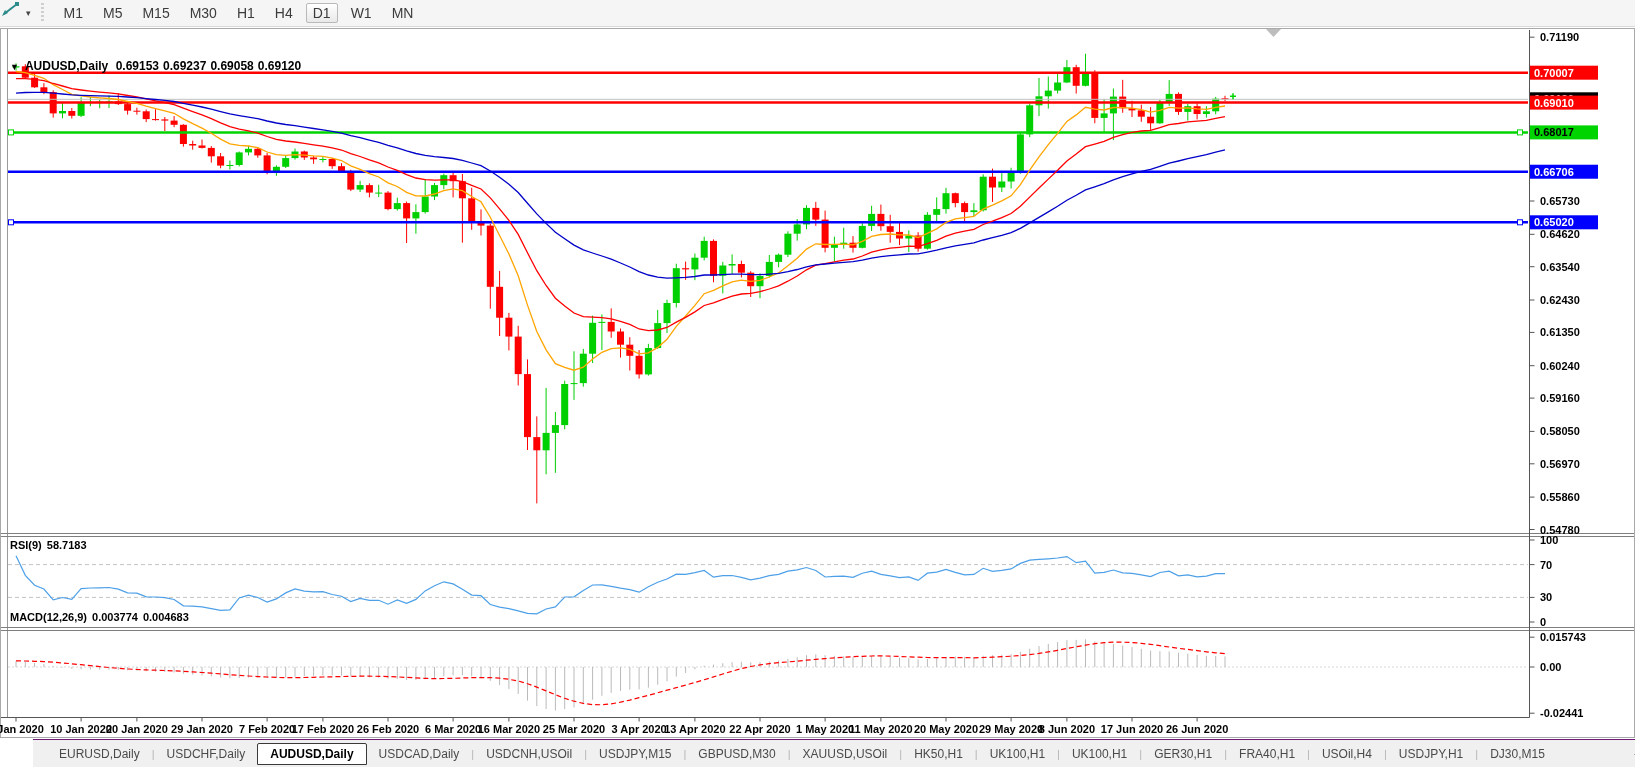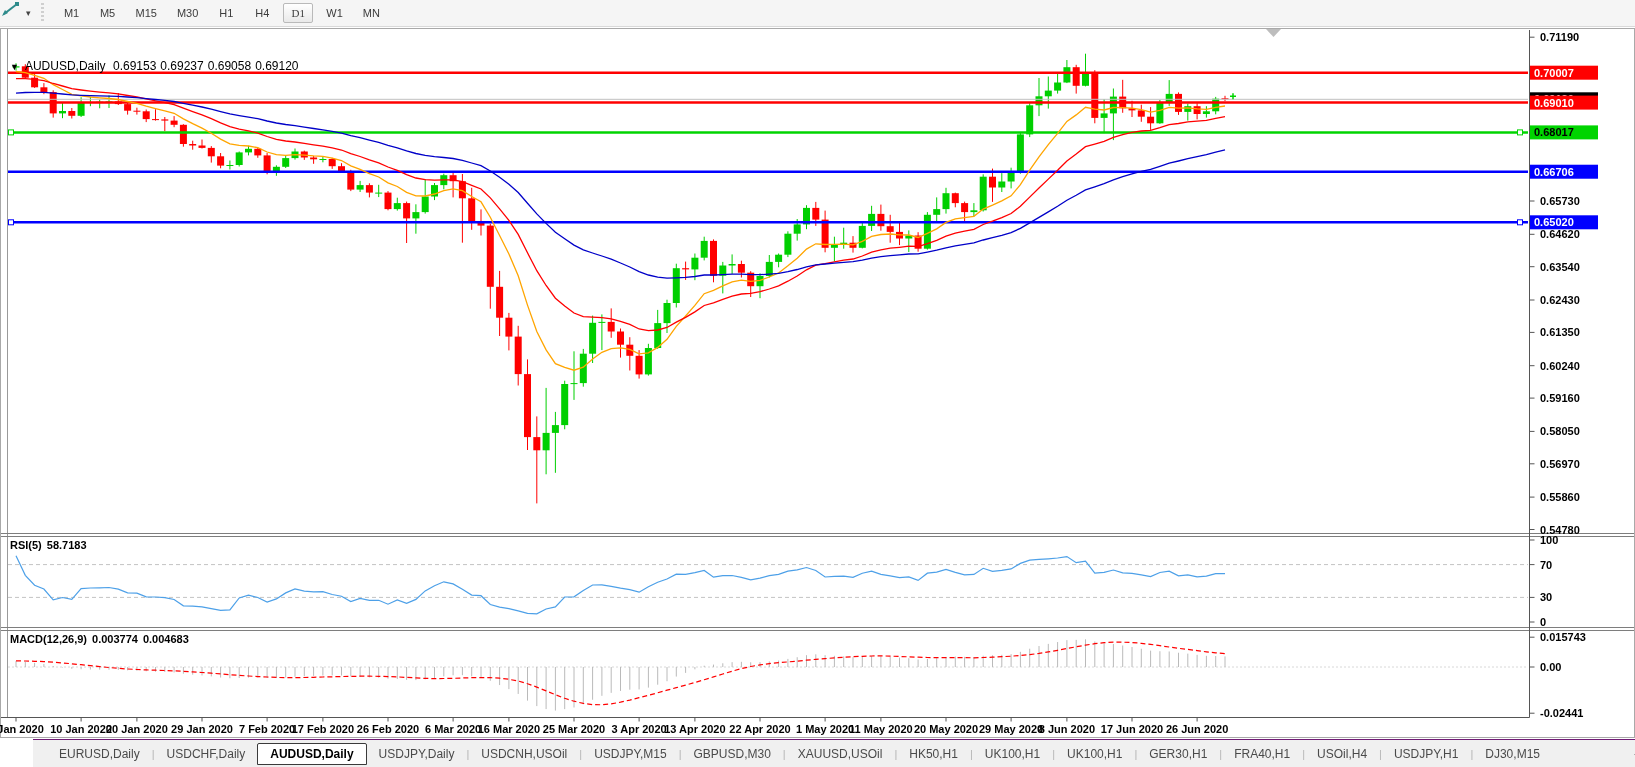--- a/index.html
+++ b/index.html
@@ -5,27 +5,27 @@
   html,body{margin:0;padding:0;background:#ffffff;width:1635px;height:767px;overflow:hidden;
     font-family:"Liberation Sans",sans-serif;position:relative;}
   
   .toolbar{position:absolute;top:0;left:0;width:1635px;height:27px;background:#f5f5f5;
     border-bottom:1px solid #d9d9d9;display:flex;align-items:center;box-sizing:border-box;}
   .tool-icon{width:22px;height:18px;margin-left:4px;display:inline-block;}
   .caret{font-size:9px;color:#444;margin:0 6px 0 0;}
   .grip{width:7px;height:20px;margin:0 8px 0 2px;
     background-image:repeating-linear-gradient(#cfcfcf 0 2px,#f5f5f5 2px 4px);
     background-size:3px 100%;background-repeat:no-repeat;background-position:center;}
-  .tfbtn{height:20px;min-width:30px;margin:0 3px;padding:0 6px;font-size:11px;color:#3c3c3c;
+  .tfbtn{height:20px;min-width:30px;margin:0 3px;padding:0 6px;font-size:14px;color:#3c3c3c;
     background:transparent;border:1px solid transparent;font-family:"Liberation Sans",sans-serif;}
-  .tfbtn.active{background:linear-gradient(#ffffff,#e9e9e9);border:1px solid #b9b9b9;border-radius:2px;font-family:Liberation Serif, serif;}
+  .tfbtn.active{background:linear-gradient(#ffffff,#e9e9e9);border:1px solid #b9b9b9;border-radius:2px;}
   
   .chart-window{position:absolute;top:28px;left:0;width:1292px;height:710px;background:#f97316;padding-left:26px;}
   svg{position:absolute;top:0;left:0;}
-  .chart-title{position:absolute;top:31px;left:10px;font-size:12px;font-weight:normal;color:#000;z-index:5;}
+  .chart-title{position:absolute;top:31px;left:10px;font-size:12px;font-weight:bold;color:#000;z-index:5;}
   .chart-title .tcaret{font-size:9px;margin-right:6px;}
   .chart-title span{margin-right:4px;}
   .ind-label{position:absolute;left:10px;font-size:11px;font-weight:bold;color:#000;z-index:5;}
   .ind-label span{margin-right:5px;}
   
   .tabbar{position:absolute;top:739px;left:0;width:1635px;height:28px;background:#f0f0f0;
     border-top:1px solid #701a75;display:flex;align-items:center;box-sizing:border-box;margin-left:33px;}
   .tabbar .lead{width:14px;}
   .tab{font-size:12px;color:#4a4a4a;padding:4px 12px;white-space:nowrap;}
   .tab.active{background:#ffffff;border:1px solid #3a3a3a;border-radius:2px 2px 0 0;
@@ -609,36 +609,36 @@
         <text x="1534" y="198.30000000000013" font-family="Liberation Sans,sans-serif" font-size="11" font-weight="bold" fill="#FFFFFF">0.65020</text>
       </g>
     </svg>
 
   <div class="chart-title">
     <span class="tcaret">▼</span><span>AUDUSD,Daily</span>
     <span>0.69153</span><span>0.69237</span><span>0.69058</span><span>0.69120</span>
   </div>
 
   <div class="ind-label" style="top:511px">
-    <span>RSI(5)</span><span>58.7183</span>
+    <span>RSI(9)</span><span>58.7183</span>
   </div>
 
-  <div class="ind-label" style="top:605px">
+  <div class="ind-label" style="top:583px">
     <span>MACD(12,26,9)</span><span>0.003774</span><span>0.004683</span>
   </div>
 </div>
 
 <div class="tabbar">
   <span class="lead"></span>
   <span id="tab-items" style="display:flex;align-items:center;">
       <span class="tab">EURUSD,Daily</span>
       <span class="tabsep">|</span>
       <span class="tab">USDCHF,Daily</span>
       <span class="tab active">AUDUSD,Daily</span>
-      <span class="tab">USDJPY,Daily</span>
+      <span class="tab">USDCAD,Daily</span>
       <span class="tabsep">|</span>
       <span class="tab">USDCNH,USOil</span>
       <span class="tabsep">|</span>
       <span class="tab">USDJPY,M15</span>
       <span class="tabsep">|</span>
       <span class="tab">GBPUSD,M30</span>
       <span class="tabsep">|</span>
       <span class="tab">XAUUSD,USOil</span>
       <span class="tabsep">|</span>
       <span class="tab">HK50,H1</span>

